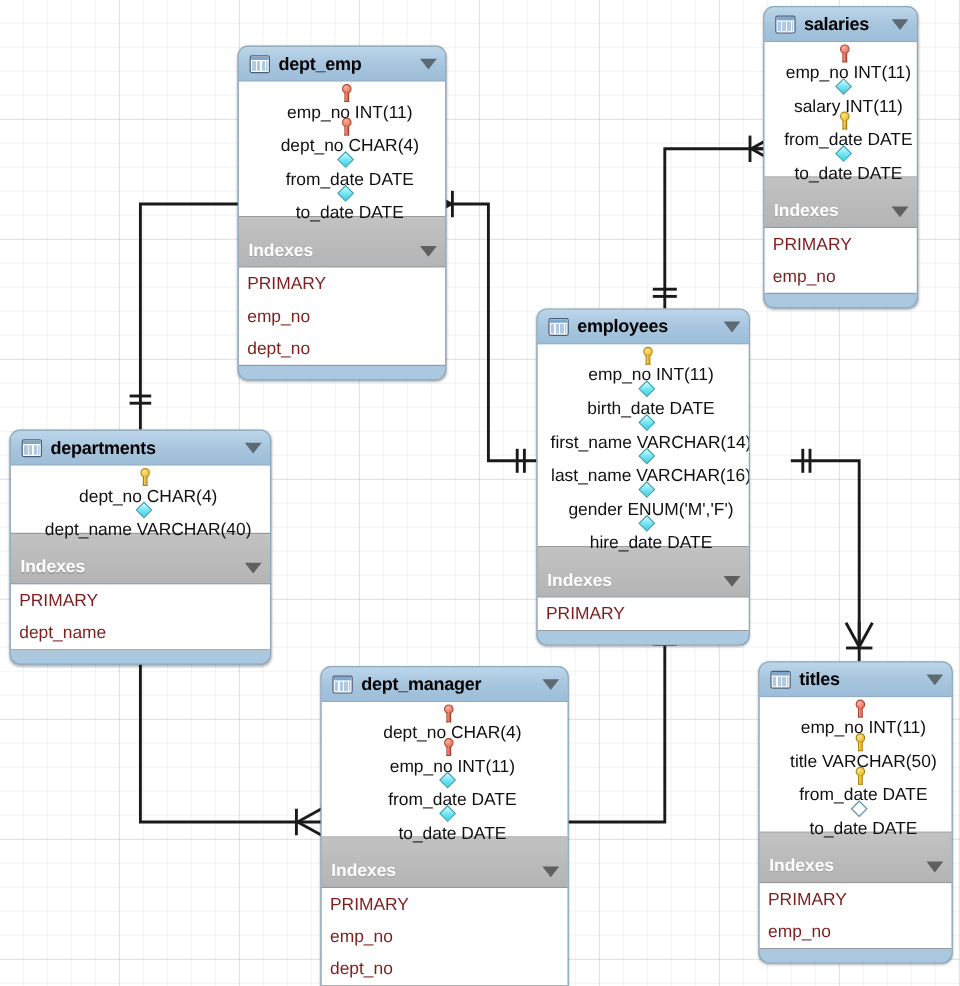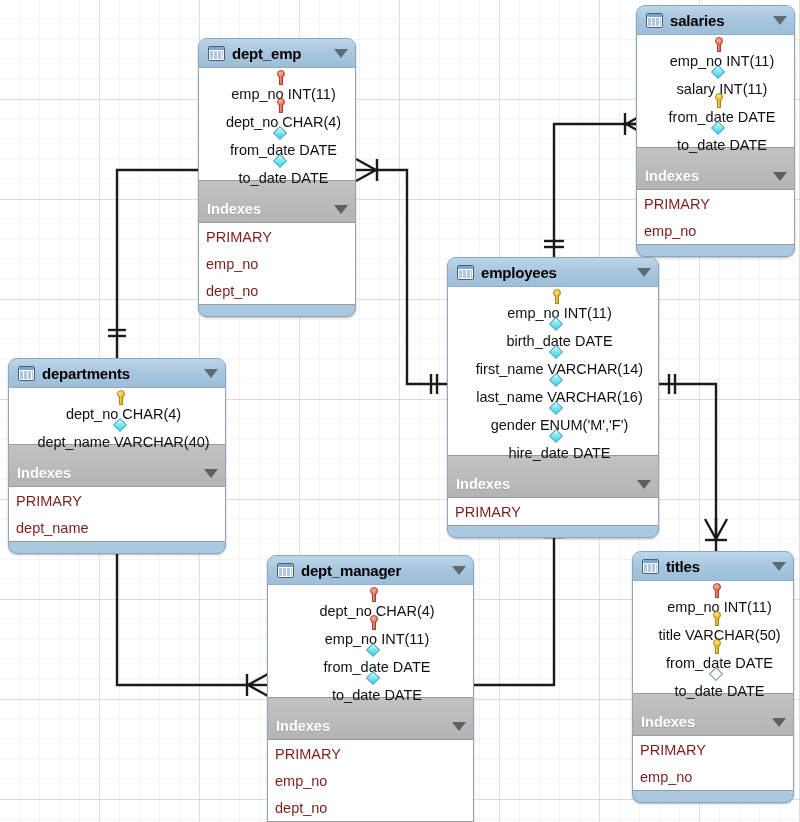--- a/index.html
+++ b/index.html
@@ -295,21 +295,21 @@
         <path d="M247,674 L247,696"></path>
         <path d="M248,685 L268,674"></path>
         <path d="M248,685 L268,696"></path>
         <path d="M248,685 L269,685"></path>
       </g>
 
     </g>
   </svg>
 
   <div id="tables-layer">
-      <div class="tbl" style="left: 198px; top: 38px; width: 158px;">
+      <div class="tbl" style="left: 198px; top: 38px; width: 174px;">
         <div class="tbl-header">
           <span class="tbl-ico"></span>
           <span class="tbl-title">dept_emp</span>
           <span class="caret"></span>
         </div>
         <div class="cols">
           <div class="col">
             <span class="g key-r"></span>
             <span class="col-name">emp_no INT(11)</span>
           </div>
@@ -335,21 +335,21 @@
             <span>PRIMARY</span>
           </div>
           <div class="idx">
             <span>emp_no</span>
           </div>
           <div class="idx">
             <span>dept_no</span>
           </div>
         </div>
       </div>
-      <div class="tbl" style="left: 636px; top: 5px; width: 159px;">
+      <div class="tbl" style="left: 636px; top: 5px; width: 129px;">
         <div class="tbl-header">
           <span class="tbl-ico"></span>
           <span class="tbl-title">salaries</span>
           <span class="caret"></span>
         </div>
         <div class="cols">
           <div class="col">
             <span class="g key-r"></span>
             <span class="col-name">emp_no INT(11)</span>
           </div>
@@ -372,21 +372,21 @@
         </div>
         <div class="idxs">
           <div class="idx">
             <span>PRIMARY</span>
           </div>
           <div class="idx">
             <span>emp_no</span>
           </div>
         </div>
       </div>
-      <div class="tbl" style="left: 447px; top: 257px; width: 212px;">
+      <div class="tbl" style="left: 447px; top: 257px; width: 178px;">
         <div class="tbl-header">
           <span class="tbl-ico"></span>
           <span class="tbl-title">employees</span>
           <span class="caret"></span>
         </div>
         <div class="cols">
           <div class="col">
             <span class="g key-y"></span>
             <span class="col-name">emp_no INT(11)</span>
           </div>

